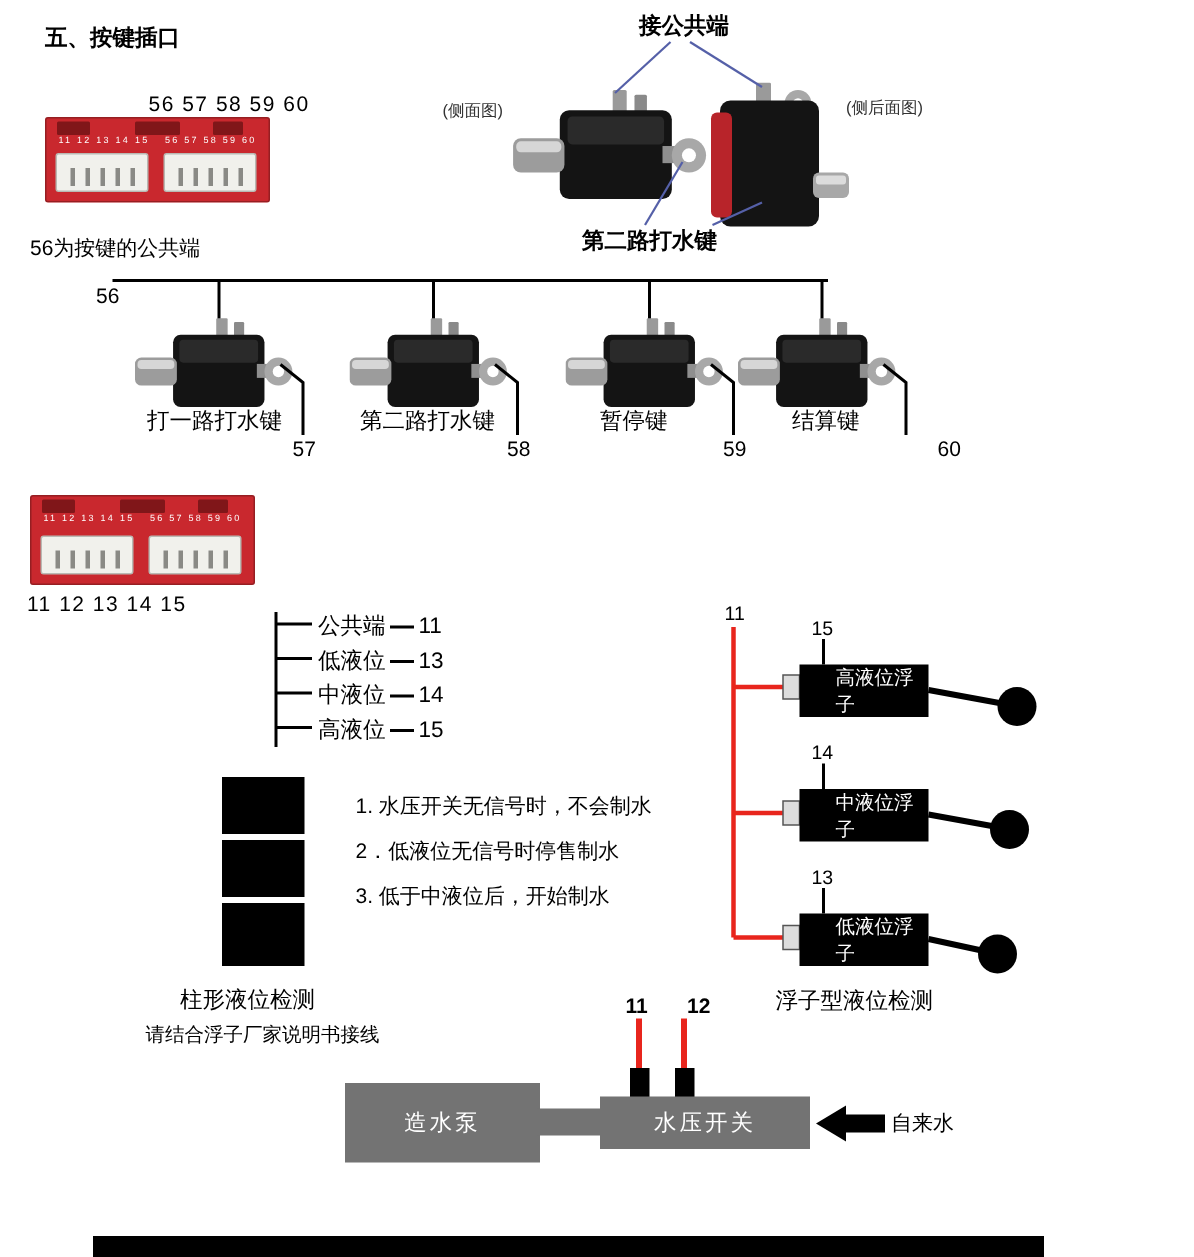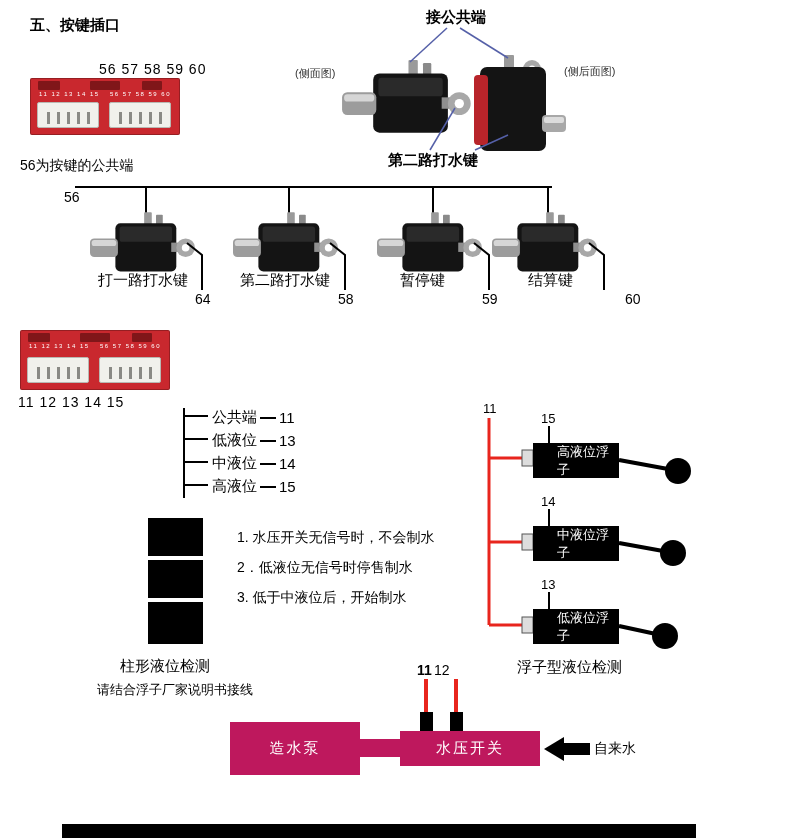--- a/index.html
+++ b/index.html
@@ -16,21 +16,21 @@
   .ball{ fill:#000; }
 
   .pcb { position:absolute; background:var(--pcb-red,#c9282e); border-radius:2px; box-shadow:inset 0 0 0 1px rgba(0,0,0,.25); }
   .pcb .chip { position:absolute; top:3px; height:9px; background:rgba(40,0,0,.45); border-radius:1px; }
   .pcb-pins-label { position:absolute; top:13px; font-size:6px; color:#fff; letter-spacing:1.5px; white-space:nowrap; }
   .pcb-conn { position:absolute; bottom:7px; width:62px; height:26px; background:#f1f1ec; border:1px solid #b9b9b3; border-radius:2px; display:flex; align-items:flex-end; justify-content:space-around; padding:3px 5px; }
   .pcb-conn i { display:block; width:3px; height:12px; background:#8a8a85; }
 
   .blk { position:absolute; left:148px; width:55px; background:#000; }
   .fbox { position:absolute; left:533px; width:86px; height:35px; background:#000; color:#fff; display:flex; align-items:center; justify-content:center; font-size:13px;padding-left:24px; }
-  .pbox { position:absolute; background:#be185d; color:#fff; display:flex; align-items:center; justify-content:center; font-size:15px; letter-spacing:2px; }
+  .pbox { position:absolute; background:#737373; color:#fff; display:flex; align-items:center; justify-content:center; font-size:15px; letter-spacing:2px; }
   .tap-row { position:absolute; display:flex; align-items:center; font-size:15px; }
   .tap-row .dash { display:inline-block; width:16px; height:2px; background:#000; margin:0 3px; }
   .bottombar { position:absolute; left:62px; top:824px; width:734px; height:14px; background:#000; }
   .right-edge { position:absolute; left:791px; top:0; width:1px; height:838px; background:#aaa; }
 </style>
 </head>
 <body>
 
 <div class="page">
 
@@ -158,21 +158,21 @@
   <div class="t" style="left:388px;top:151px;font-size:15px;font-weight:bold">第二路打水键</div>
   <div class="t" style="left:20px;top:157px;font-size:14px">56为按键的公共端</div>
 
   <div class="t" style="left:64px;top:189px;font-size:14px">56</div>
 
   <div class="t" style="left:98px;top:271px;font-size:15px">打一路打水键</div>
   <div class="t" style="left:240px;top:271px;font-size:15px">第二路打水键</div>
   <div class="t" style="left:400px;top:271px;font-size:15px">暂停键</div>
   <div class="t" style="left:528px;top:271px;font-size:15px">结算键</div>
 
-  <div class="t" style="left:195px;top:291px;font-size:14px">64</div>
+  <div class="t" style="left:195px;top:291px;font-size:14px">57</div>
   <div class="t" style="left:338px;top:291px;font-size:14px">58</div>
   <div class="t" style="left:482px;top:291px;font-size:14px">59</div>
   <div class="t" style="left:625px;top:291px;font-size:14px">60</div>
 
   <div class="pcb" style="left:20px;top:330px;width:150px;height:60px">
     <div class="chip" style="left:8px;width:22px"></div>
     <div class="chip" style="left:60px;width:30px"></div>
     <div class="chip" style="left:112px;width:20px"></div>
     <div class="pcb-pins-label" style="left:9px">11 12 13 14 15</div>
     <div class="pcb-pins-label" style="left:80px">56 57 58 59 60</div>
@@ -232,21 +232,21 @@
 
   <div class="t" style="left:541px;top:494px;font-size:13px">14</div>
   <div class="fbox" style="top:526px">中液位浮子</div>
 
   <div class="t" style="left:541px;top:577px;font-size:13px">13</div>
   <div class="fbox" style="top:609px">低液位浮子</div>
 
   <div class="t" style="left:517px;top:658px;font-size:15px">浮子型液位检测</div>
 
   <div class="t" style="left:417px;top:662px;font-size:14px;font-weight:600">11</div>
-  <div class="t" style="left:434px;top:662px;font-size:14px;font-weight:400">12</div>
+  <div class="t" style="left:458px;top:662px;font-size:14px;font-weight:700">12</div>
 
   <div class="pbox" style="left:230px;top:722px;width:130px;height:53px">造水泵</div>
   <div class="pbox" style="left:358px;top:739px;width:44px;height:18px"></div>
   <div class="pbox" style="left:400px;top:731px;width:140px;height:35px">水压开关</div>
   <div class="t" style="left:594px;top:740px;font-size:14px">自来水</div>
 
   <div class="bottombar"></div>
   <div class="right-edge"></div>
 </div>
 

